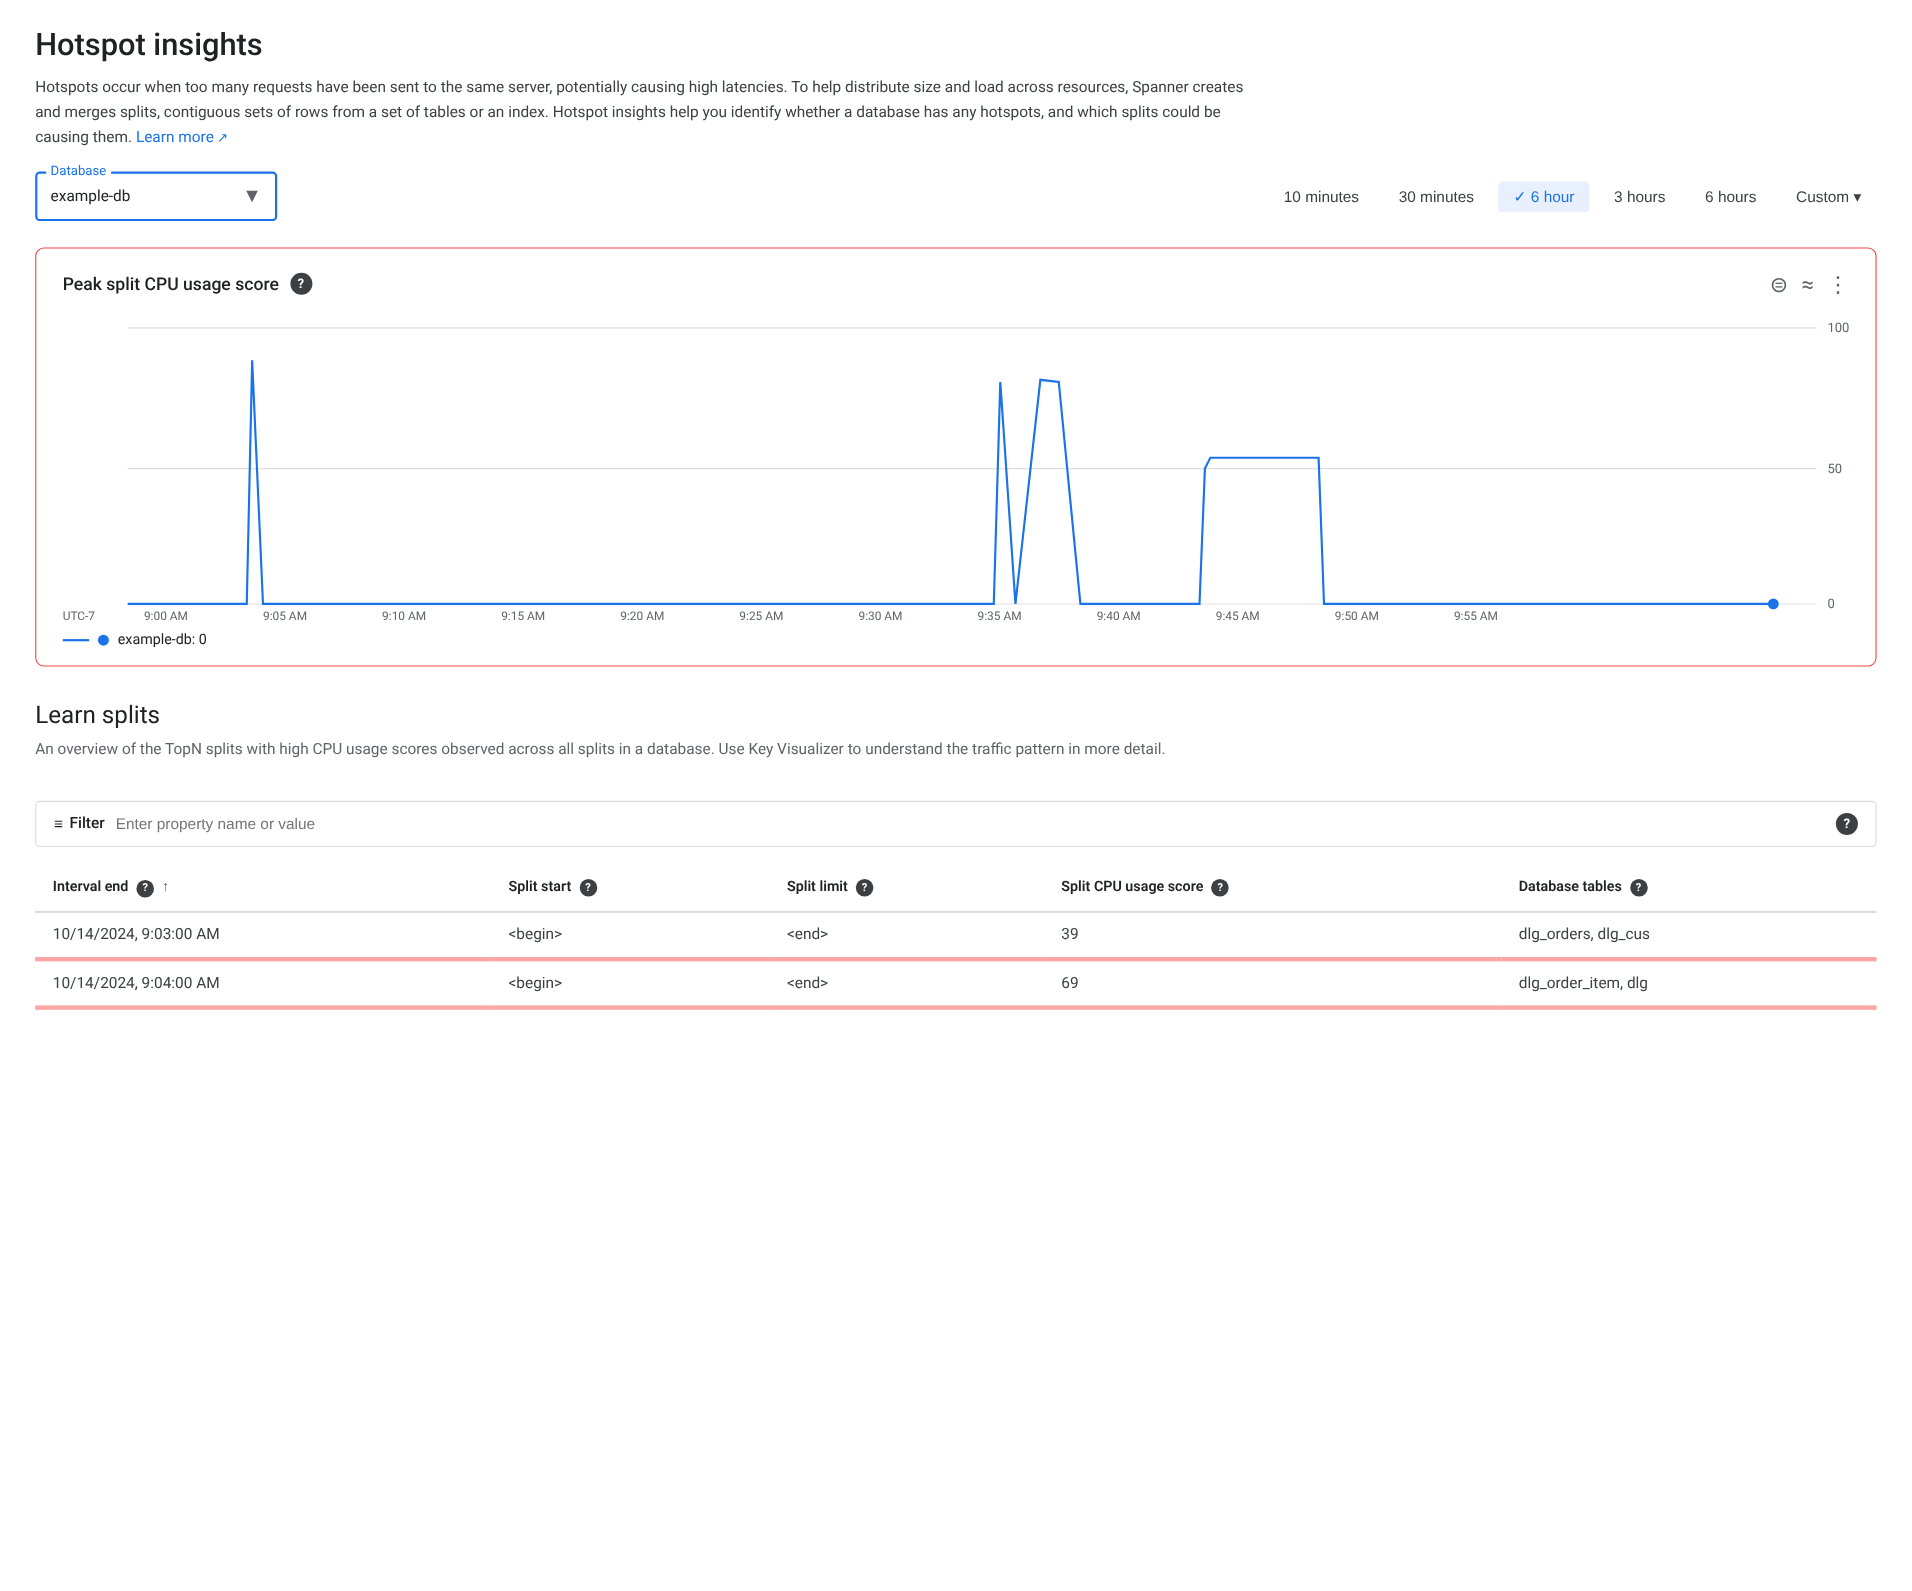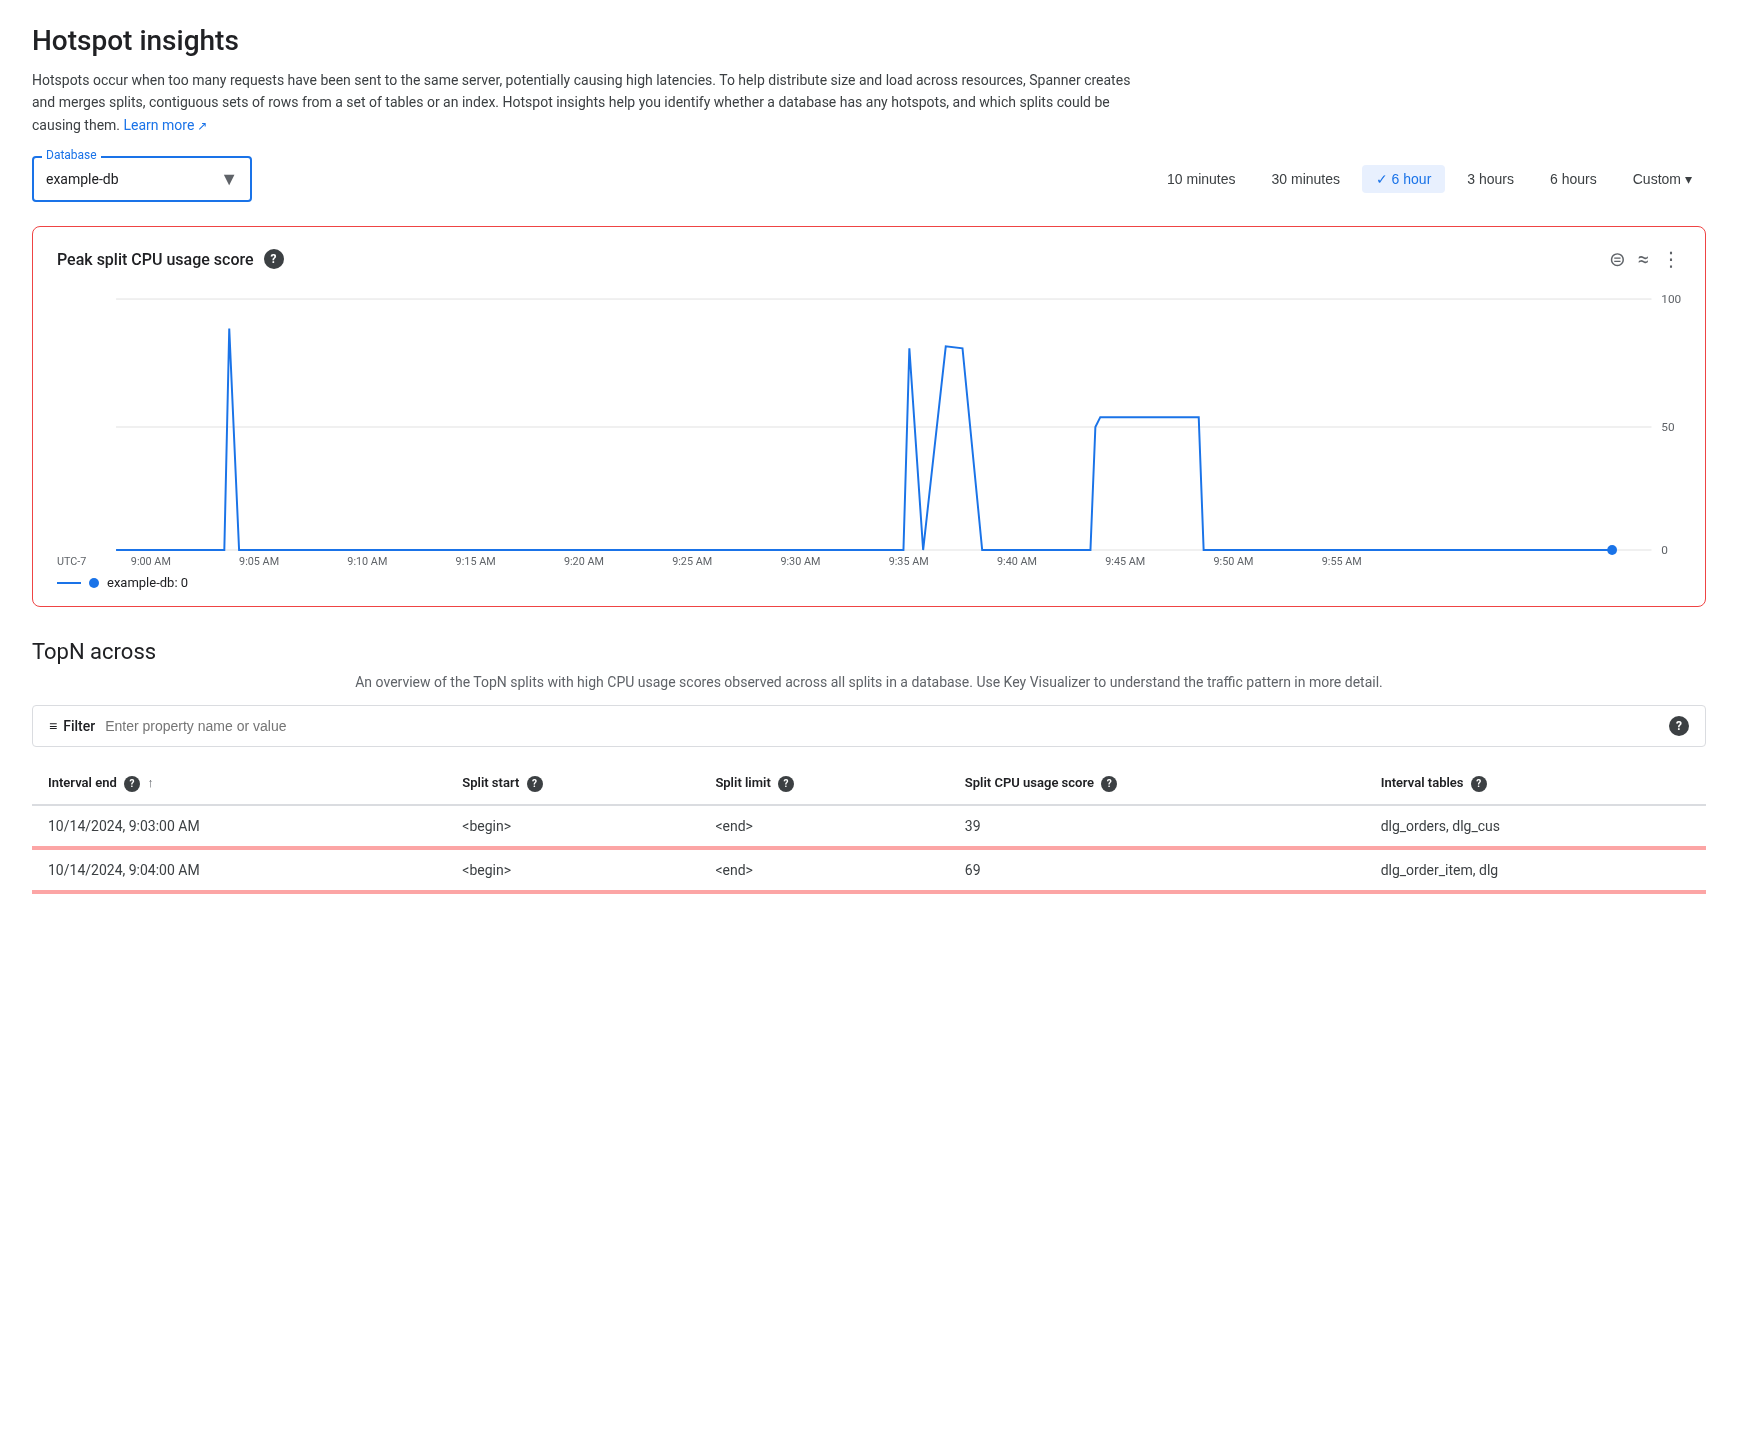--- a/index.html
+++ b/index.html
@@ -166,23 +166,22 @@
       margin-bottom: 24px;
     }
     .topn-title {
       font-size: 22px;
       font-weight: 400;
       margin-bottom: 8px;
     }
     .topn-desc {
       font-size: 14px;
       color: #5f6368;
-      margin-bottom: 12px;
+      margin-bottom: 36px;
       line-height: 1.5;
-      text-align: center;
     }
     .filter-bar {
       display: flex;
       align-items: center;
       justify-content: space-between;
       border: 1px solid #dadce0;
       border-radius: 4px;
       padding: 10px 16px;
       margin-bottom: 16px;
     }
@@ -348,21 +347,21 @@
   </div>
 
   <div class="chart-legend">
     <span class="legend-line"></span>
     <span class="legend-dot"></span>
     <span>example-db: 0</span>
   </div>
 </div>
 
 <div class="topn-section">
-  <h2 class="topn-title">TopN across</h2>
+  <h2 class="topn-title">Learn splits</h2>
   <p class="topn-desc">An overview of the TopN splits with high CPU usage scores observed across all splits in a database. Use Key Visualizer to understand the traffic pattern in more detail.</p>
 
   <div class="filter-bar">
     <div class="filter-left">
       <span class="filter-icon">
         <span>≡</span>
         <span>Filter</span>
       </span>
       <input class="filter-input" type="text" placeholder="Enter property name or value" style="">
     </div>
@@ -383,21 +382,21 @@
         </th>
         <th>
           <span>Split limit</span>
           <span class="th-help">?</span>
         </th>
         <th>
           <span>Split CPU usage score</span>
           <span class="th-help">?</span>
         </th>
         <th>
-          <span>Interval tables</span>
+          <span>Database tables</span>
           <span class="th-help">?</span>
         </th>
       </tr>
     </thead>
     <tbody>
       <tr>
         <td>10/14/2024, 9:03:00 AM</td>
         <td>&lt;begin&gt;</td>
         <td>&lt;end&gt;</td>
         <td>39</td>

